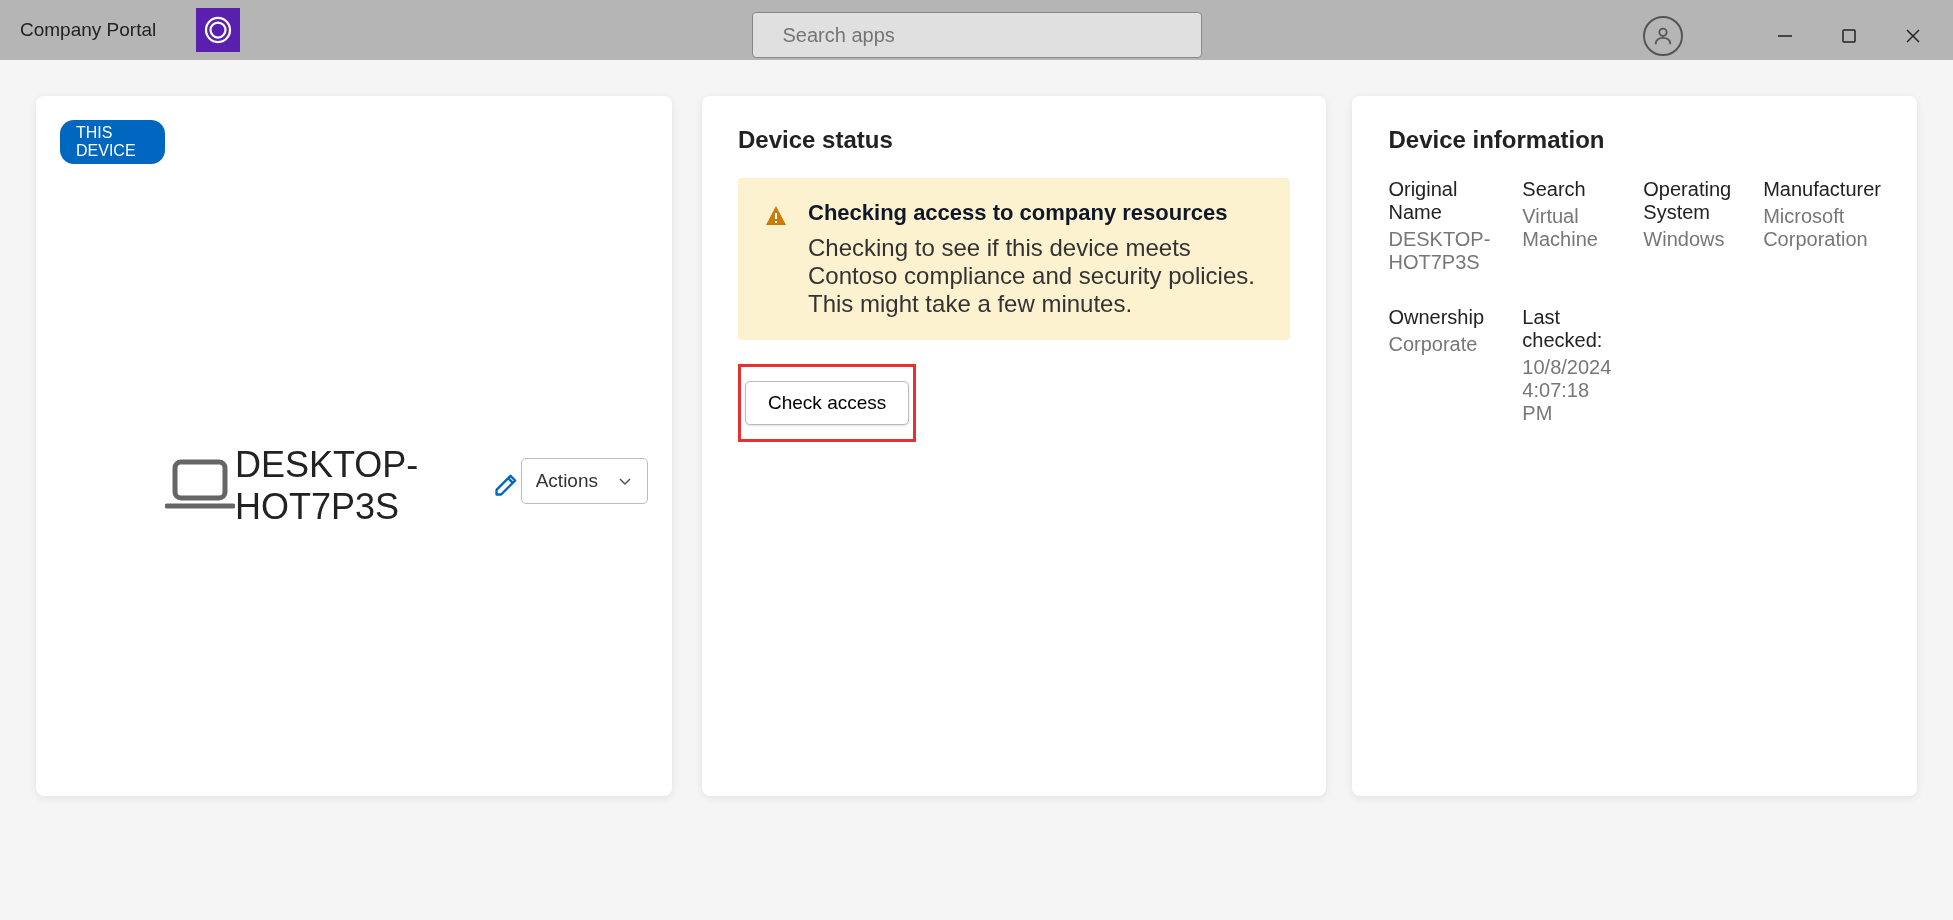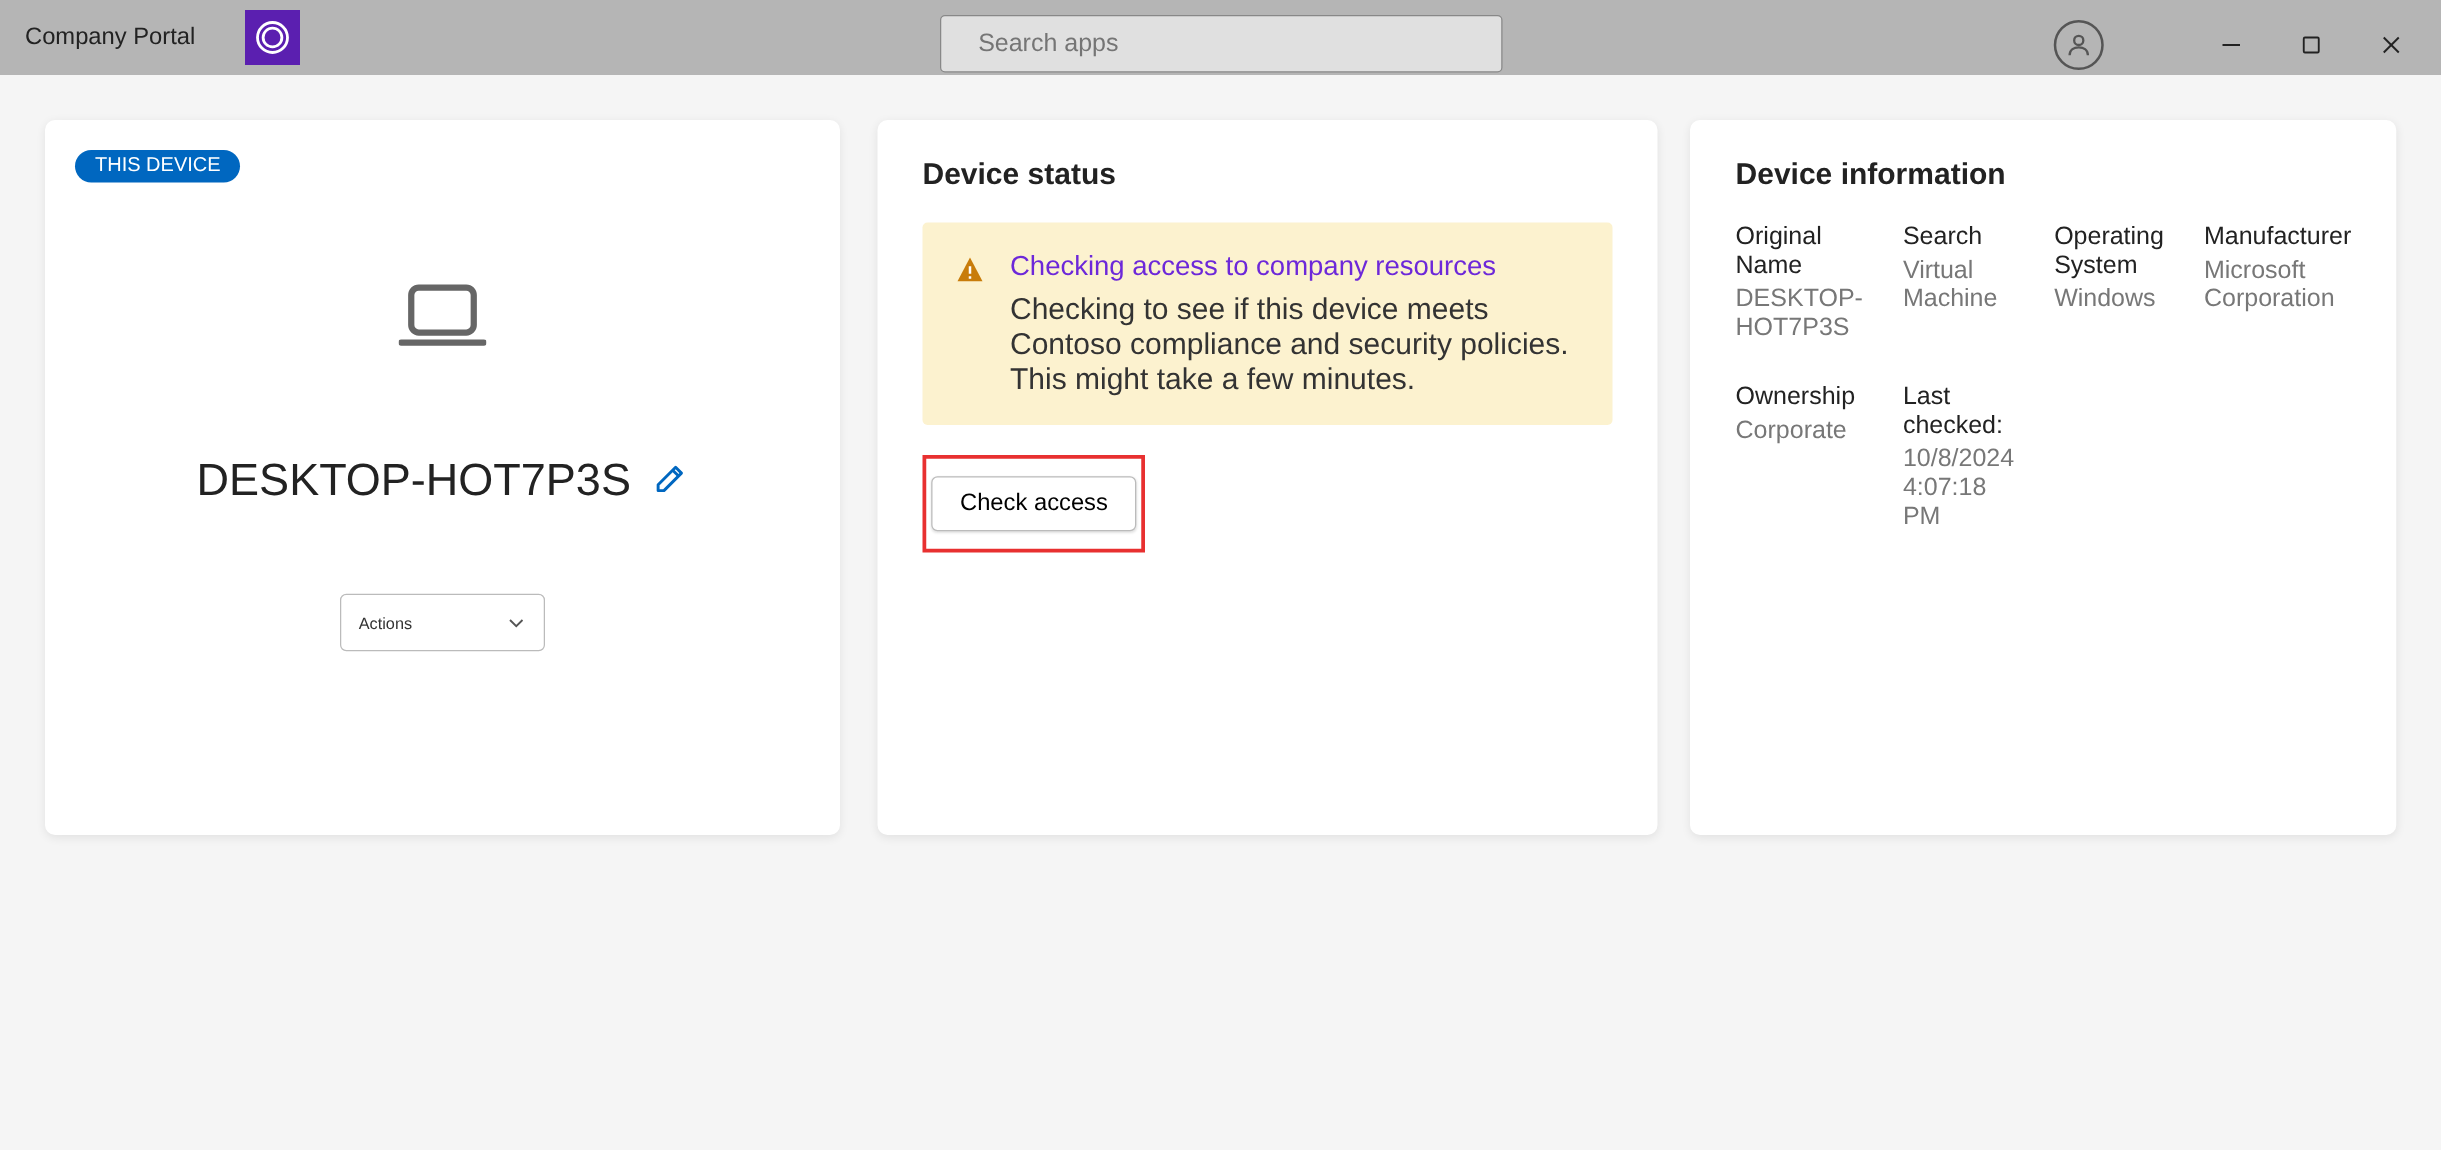--- a/index.html
+++ b/index.html
@@ -87,27 +87,27 @@
       justify-content: center;
       cursor: pointer;
     }
     .content {
       padding: 36px 36px 0 36px;
       display: flex;
       gap: 30px;
     }
     .left-card {
       width: 636px;
-      height: 572px;
+      height: 700px;
       background: #fff;
       border-radius: 8px;
       box-shadow: 0 2px 8px rgba(0,0,0,0.08);
       padding: 24px;
       display: flex;
-      flex-direction: column;
+      flex-direction: row;
       align-items: center;
     }
     .badge {
       align-self: flex-start;
       background: #0067c0;
       color: #fff;
       font-size: 16px;
       padding: 4px 16px;
       border-radius: 14px;
       font-weight: 400;
@@ -134,21 +134,21 @@
       width: 164px;
       height: 46px;
       border: 1px solid #bbb;
       border-radius: 5px;
       background: #fff;
       display: flex;
       align-items: center;
       justify-content: space-between;
       padding: 0 14px;
       cursor: pointer;
-      font-size: 13px;
+      font-size: 19px;
       color: #333;
     }
     .right-col {
       flex: 1;
       display: flex;
       flex-direction: row;
       gap: 26px;
     }
     .card {
       background: #fff;
@@ -169,22 +169,22 @@
       display: flex;
       gap: 20px;
       align-items: flex-start;
     }
     .warn-icon {
       flex-shrink: 0;
       margin-top: 4px;
     }
     .banner-text .banner-title {
       font-size: 22px;
-      font-weight: 400;
-      color: #6d28d9;
+      font-weight: 700;
+      color: #0f172a;
       margin-bottom: 8px;
     }
     .banner-text .banner-desc {
       font-size: 24px;
       color: #333;
     }
     .check-access-wrapper {
       margin-top: 24px;
       display: inline-block;
       border: 3px solid #e83030;

